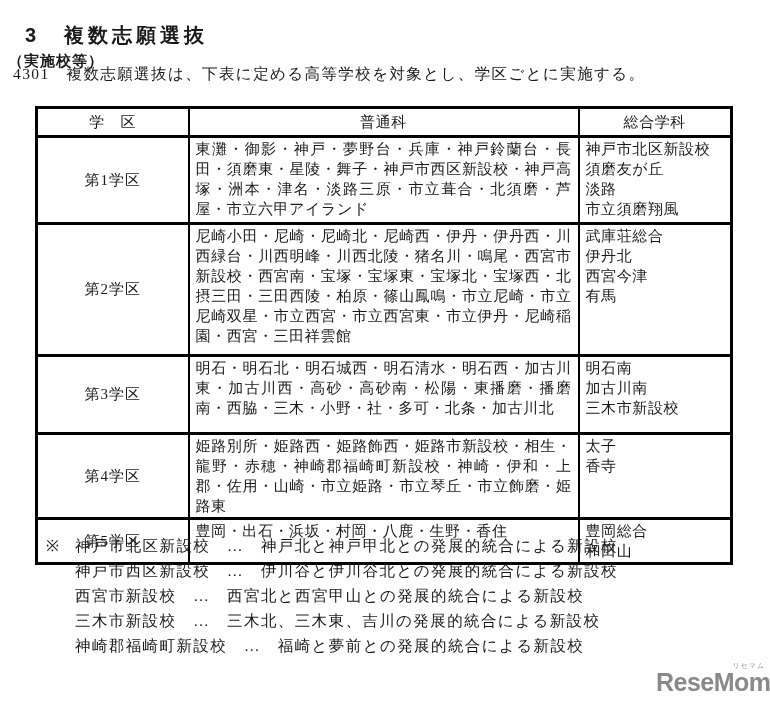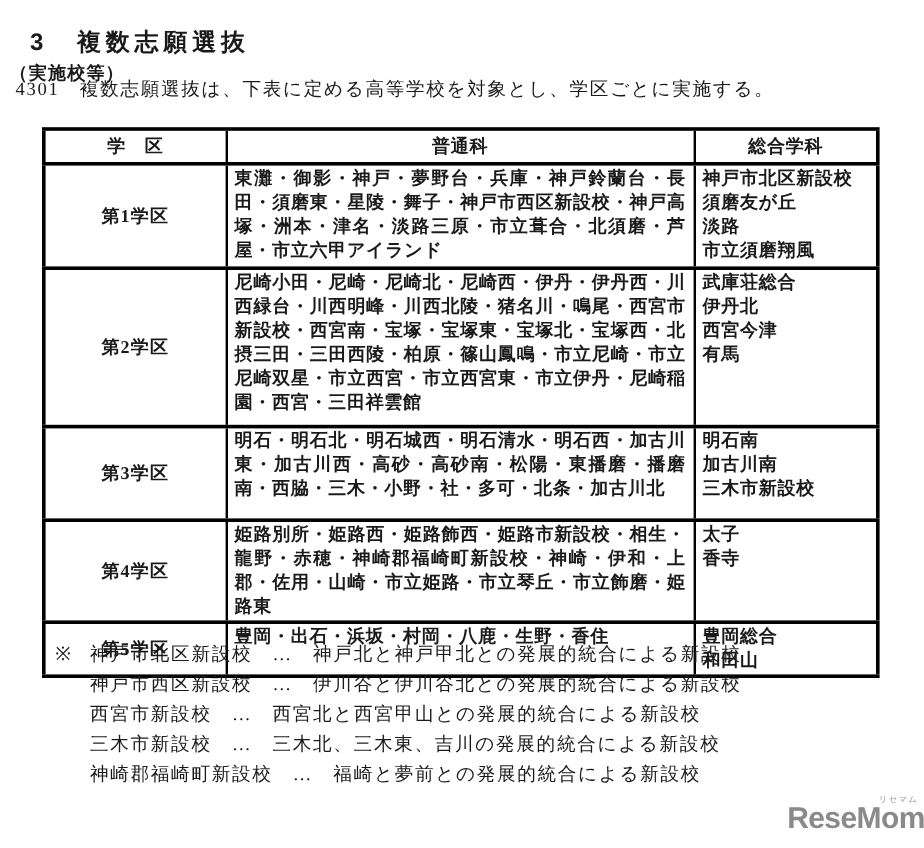--- a/index.html
+++ b/index.html
@@ -50,21 +50,21 @@
     border: 3px solid #000;
     font-size: 15px;
   }
   .district-table col.c1 { width: 152px; }
   .district-table col.c2 { width: 390px; }
   .district-table col.c3 { width: 153px; }
   .district-table th, .district-table td {
     border: 2px solid #000;
     border-top-width: 3px;
     border-bottom-width: 3px;
-    font-weight: bold;
+    font-weight: normal;
     letter-spacing: 0.6px;
   }
   .district-table thead th {
     height: 24px;
     text-align: center;
     padding: 1px 2px;
   }
   td.district {
     text-align: center;
     vertical-align: middle;

